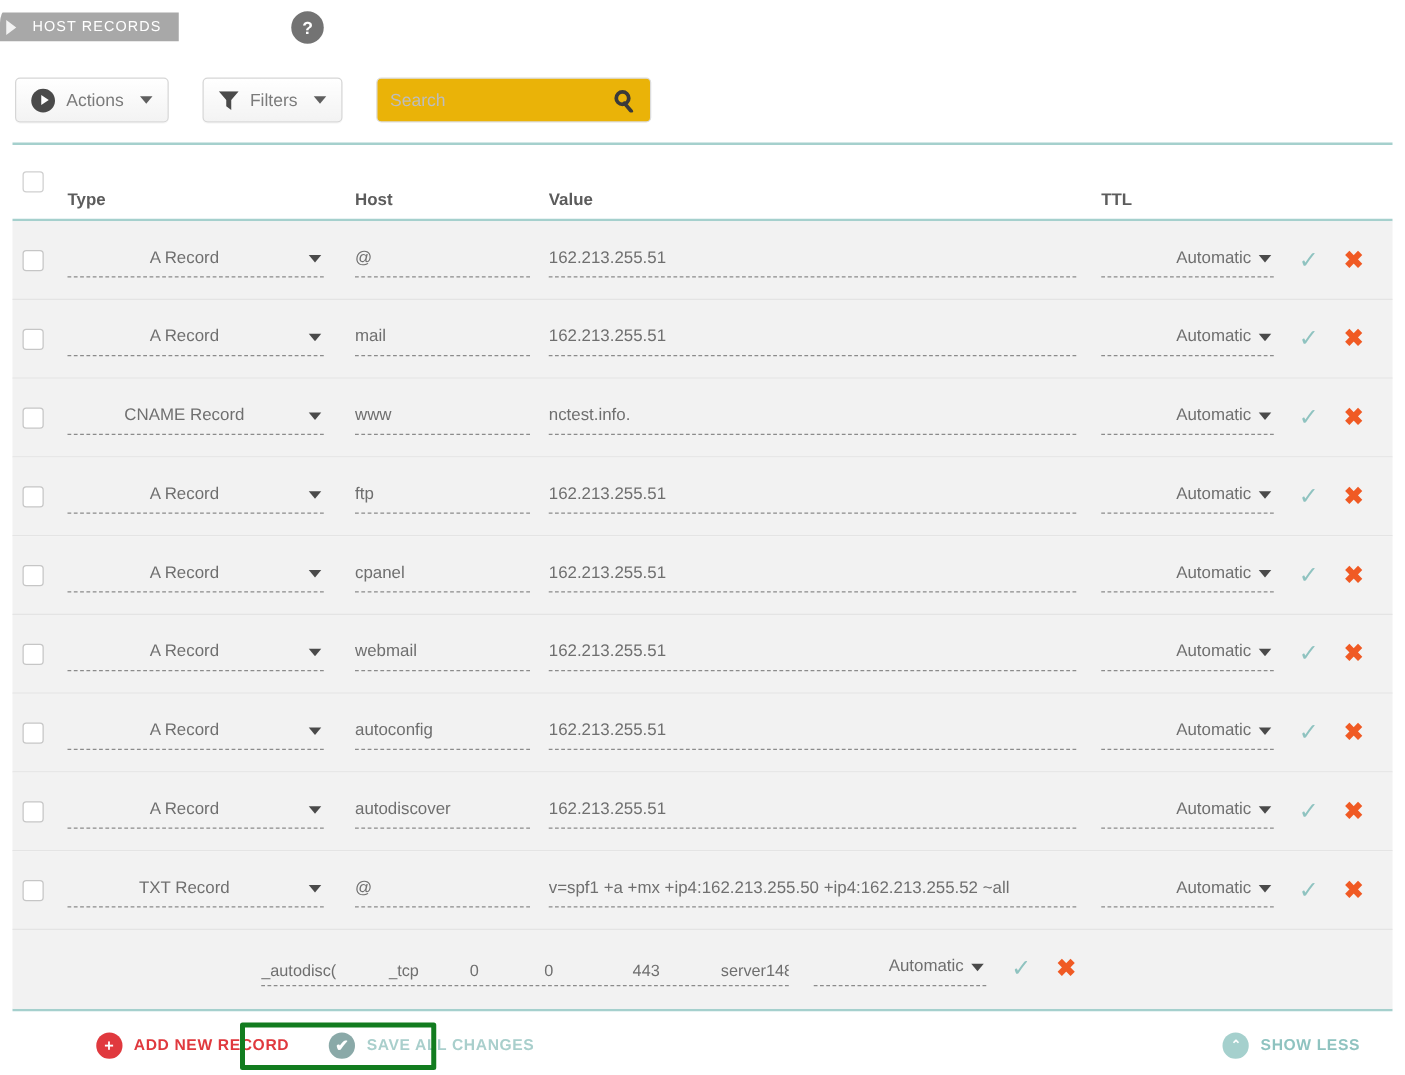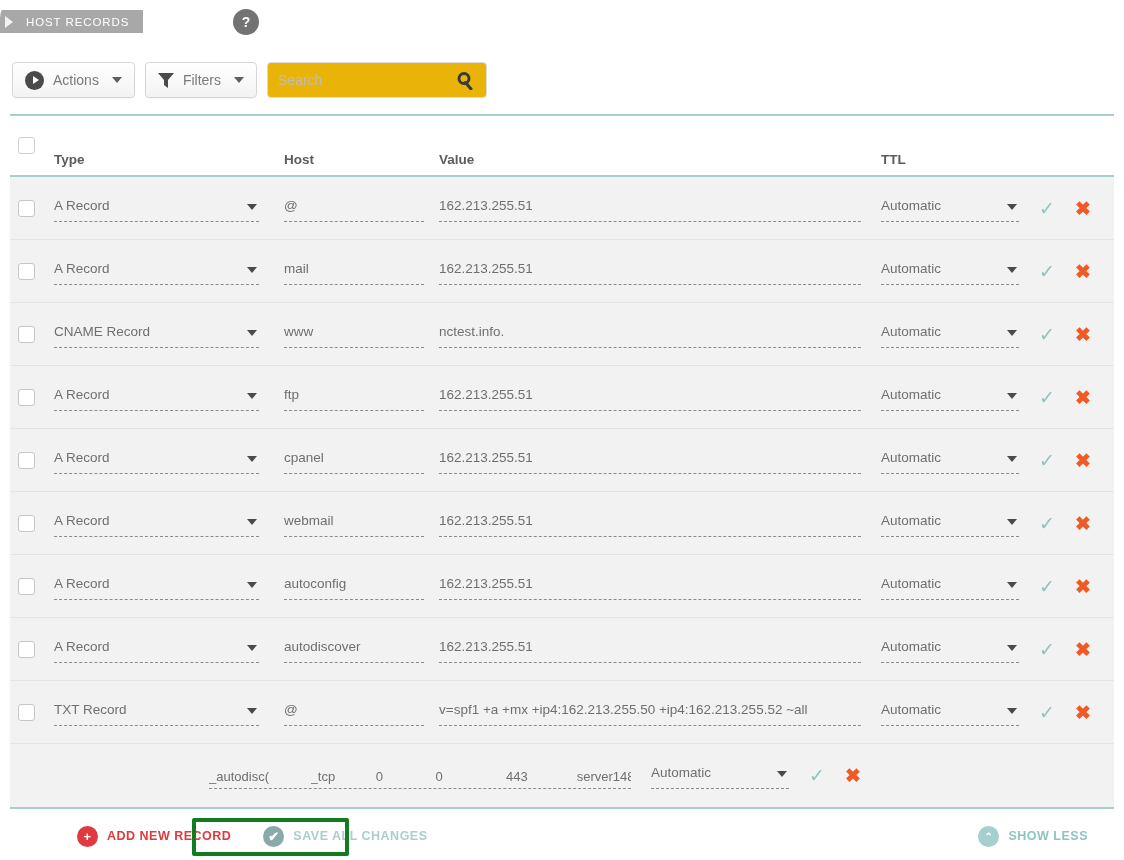--- a/index.html
+++ b/index.html
@@ -34,21 +34,21 @@
   .help-badge {
     position: absolute; left: 233px; top: 9px;
     width: 26px; height: 26px; border-radius: 50%;
     background: #737373; color: #fff;
     font-size: 14px; font-weight: bold;
     display: flex; align-items: center; justify-content: center;
     cursor: pointer;
   }
 
   
-  .toolbar { position: absolute; left: 12px; top: 62px; display: flex; align-items: center; gap: 10px; }
+  .toolbar { position: absolute; left: 12px; top: 62px; display: flex; align-items: center; gap: 27px; }
   .btn {
     height: 36px; border: 1px solid #d6d6d6; border-radius: 4px;
     background: linear-gradient(#ffffff, #f3f3f3);
     display: flex; align-items: center; padding: 0 12px; gap: 9px;
     font-size: 14px; color: #7b7b7b; cursor: pointer;
     box-shadow: 0 1px 0 rgba(0,0,0,.03);
   }
   .btn .caret {
     width: 0; height: 0; margin-left: 4px;
     border-left: 5px solid transparent; border-right: 5px solid transparent;
@@ -121,24 +121,24 @@
     cursor: text;
     white-space: nowrap; overflow: hidden;
   }
   .field.sel { cursor: pointer; }
   .field .dcaret {
     position: absolute; right: 2px; top: 9px;
     width: 0; height: 0;
     border-left: 5px solid transparent; border-right: 5px solid transparent;
     border-top: 6px solid #4a4a4a;
   }
-  .f-type  { width: 205px; }
+  .f-type  { width: 205px; text-align: center; }
   .f-host  { width: 140px; }
   .f-value { width: 422px; }
-  .f-ttl   { width: 138px; }
+  .f-ttl   { width: 138px; text-align: right; }
 
   
   .srv {
     display: flex; align-items: flex-end; gap: 0px;
     width: 422px; border-bottom: 1px dashed #8b8b8b; height: 27px;
   }
   .srv span {
     font-size: 13px; color: #6f6f6f; line-height: 22px;
     white-space: nowrap; overflow: hidden; display:block;
   }

